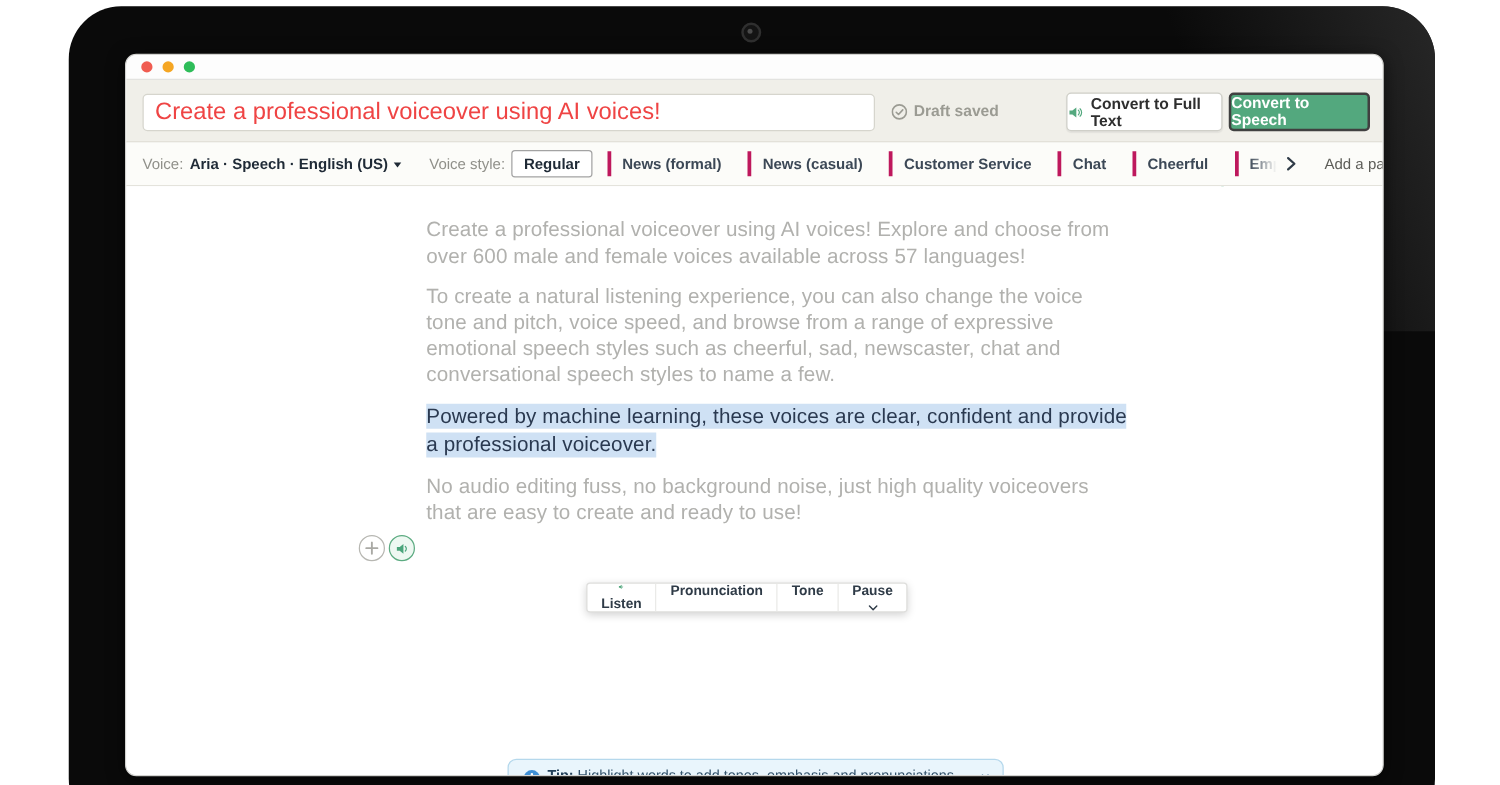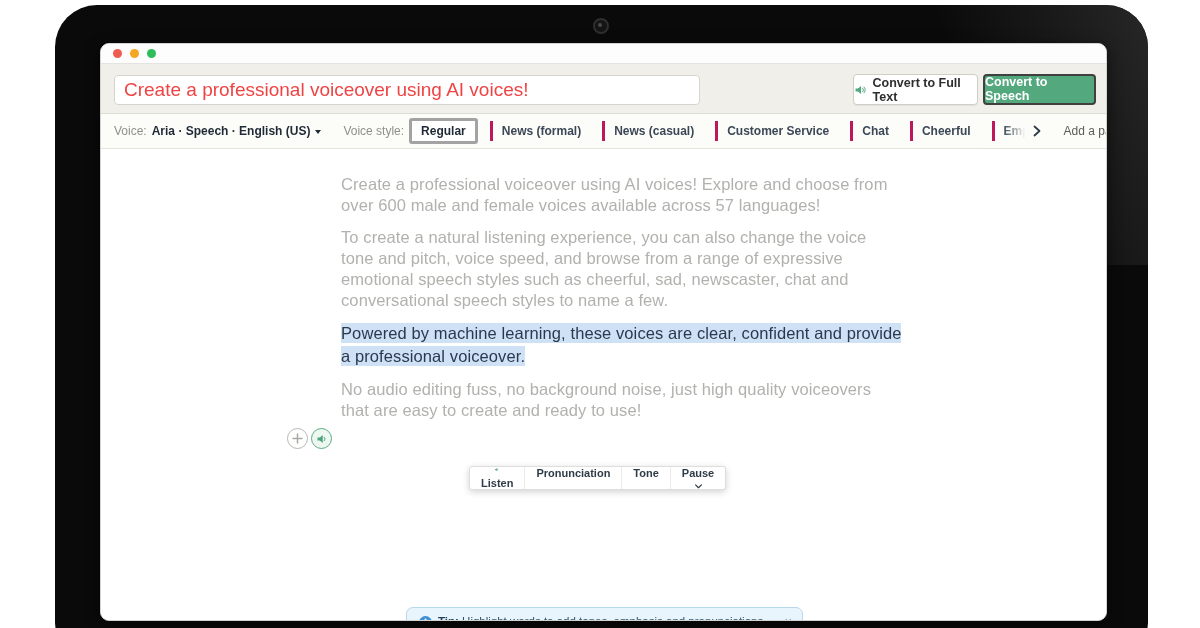--- a/index.html
+++ b/index.html
@@ -51,21 +51,21 @@
     border-bottom:1px solid #e4e3dc; display:flex; align-items:center; padding-left:13px;
     font-size:12px; color:#2f3b47; white-space:nowrap; }
   .tlabel { color:#90908a; margin-right:5px; }
   .tvalue { font-weight:700; color:#1f2a36; display:flex; align-items:center; cursor:pointer; }
   .caret { width:0; height:0; border-left:3.5px solid transparent; border-right:3.5px solid transparent;
     border-top:4.5px solid currentColor; display:inline-block; margin-left:5px; position:relative; top:1px; }
   .tdiv { width:1px; align-self:stretch; background:#e8e7e0; margin:0 11px; }
   .pills { display:flex; align-items:center; }
   .pill { padding:3px 9px; font-weight:600; color:#3c4856; cursor:pointer; }
   .pill + .pill { border-left:3px solid #be185d;margin-left:12px; }
-  .pill.selected { border:3px solid #a3a3a3; border-radius:3px; background:#fff;
+  .pill.selected { border:1px solid #a3a3a3; border-radius:3px; background:#fff;
     font-weight:700; color:#1f2a36; }
   .pill.cut { width:36px; overflow:hidden; position:relative; padding-right:0; }
   .pill.cut::after { content:''; position:absolute; inset:0;
     background:linear-gradient(to right, rgba(252,252,249,0) 25%, #fcfcf9 92%); }
   .chev-right { margin-left:4px; display:flex; align-items:center; cursor:pointer; }
 
   
   .stats { position:absolute; right:0; top:105px; height:23px; background:#ffffff;
     border-left:2px solid #53a87e; border-bottom:1px solid #dcdcd6;
     box-shadow:0 1px 2px rgba(0,0,0,0.08);
@@ -114,20 +114,27 @@
 <div class="window">
 
   <div class="titlebar">
     <span class="light red"></span>
     <span class="light yellow"></span>
     <span class="light green"></span>
   </div>
 
   <div class="header">
     <input class="title-input" value="Create a professional voiceover using AI voices!" style="">
+    <div class="draft">
+      <svg width="13" height="13" viewBox="0 0 13 13">
+        <circle cx="6.5" cy="6.5" r="5.6" fill="none" stroke="#9b9b93" stroke-width="1.3"></circle>
+        <path d="M4 6.8 L5.8 8.6 L9.2 4.9" fill="none" stroke="#9b9b93" stroke-width="1.3" stroke-linecap="round" stroke-linejoin="round"></path>
+      </svg>
+      <span>Draft saved</span>
+    </div>
     <div class="btn btn-listen">
       <svg width="14" height="14" viewBox="0 0 16 16">
         <path d="M2 6 v4 h3 l4 3.2 V2.8 L5 6 Z" fill="#53a87e"></path>
         <path d="M11 5.6 a3.2 3.2 0 0 1 0 4.8 M12.8 4.2 a5.4 5.4 0 0 1 0 7.6" fill="none" stroke="#53a87e" stroke-width="1.2" stroke-linecap="round"></path>
       </svg>
       <span>Convert to Full Text</span>
     </div>
     <div class="btn btn-convert">
       <span>Convert to Speech</span>
     </div>

